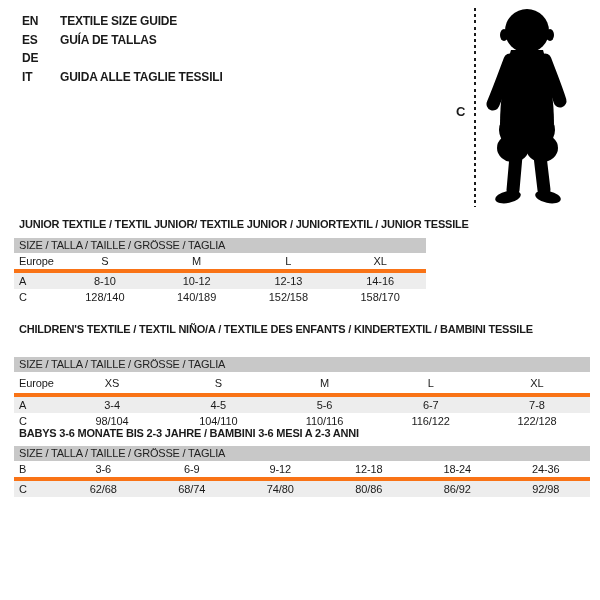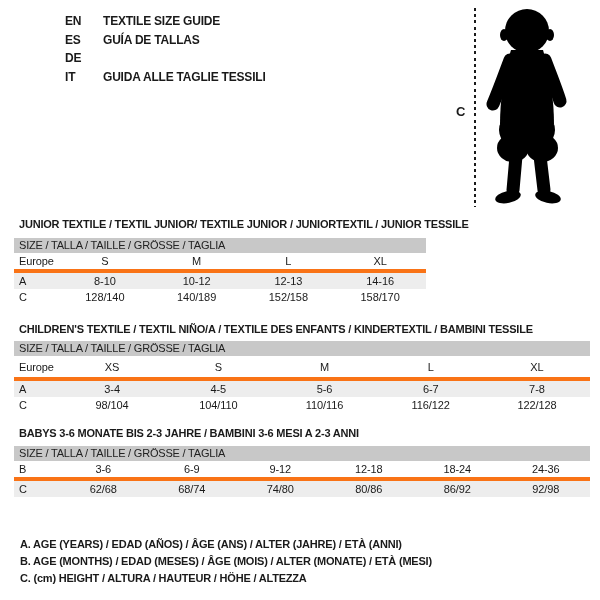--- a/index.html
+++ b/index.html
@@ -1,37 +1,37 @@
 <!DOCTYPE html>
 <html><head>
 <meta charset="utf-8">
 <style>
   html,body{margin:0;padding:0;background:#ffffff;}
   .screen{
     position:relative;width:600px;height:600px;background:#ffffff;
     font-family:"Liberation Sans",sans-serif;color:#1a1a1a;overflow:hidden;
   }
   
-  .langs{position:absolute;left:22px;top:12px;margin-left:43px;}
+  .langs{position:absolute;left:22px;top:12px;}
   .lang-row{display:flex;font-weight:700;font-size:12px;line-height:18.5px;letter-spacing:-0.2px;white-space:nowrap;}
   .lang-code{width:38px;flex:none;}
   
   .fig-line{
     position:absolute;left:474px;top:8px;width:2px;height:199px;
     background-image:repeating-linear-gradient(to bottom,#1a1a1a 0 3px,transparent 3px 6.2px);
   }
   .fig-c{position:absolute;left:456px;top:104px;font-weight:700;font-size:13px;}
   .baby{position:absolute;left:483px;top:8px;}
   
   .tbl{position:absolute;left:14px;}
   .tbl-title{font-weight:700;font-size:11px;line-height:13px;padding-left:5px;letter-spacing:-0.2px;white-space:nowrap;}
   #t1{top:218px;width:412px;}
   #t1 .tbl-title{margin-bottom:7px;}
   #t2{top:323px;width:576px;}
-  #t2 .tbl-title{margin-bottom:5px;}
+  #t2 .tbl-title{margin-bottom:21px;}
   #t3{top:425px;width:576px;}
   #t3 .tbl-title{margin-bottom:0;line-height:17px;}
   #t3 .title-wrap{margin-bottom:4px;}
   .size-bar{background:#c8c8c8;height:15px;line-height:15px;font-size:11px;padding-left:5px;color:#222222;letter-spacing:-0.2px;white-space:nowrap;}
   .row{display:flex;align-items:center;font-size:11px;height:16px;letter-spacing:-0.1px;}
   .row .lab{width:40px;padding-left:5px;flex:none;white-space:nowrap;}
   .row .cell{flex:1;text-align:center;white-space:nowrap;}
   .row.hdr{border-bottom:4px solid #f97316;}
   #t2 .row.hdr{height:21px;}
   .row.alt{background:#ededed;}
@@ -156,19 +156,14 @@
       <span class="lab">C</span>
       <span class="cell">62/68</span>
       <span class="cell">68/74</span>
       <span class="cell">74/80</span>
       <span class="cell">80/86</span>
       <span class="cell">86/92</span>
       <span class="cell">92/98</span>
     </div>
   </div>
 
-  <div class="legend">
-    <div>A. AGE (YEARS) / EDAD (AÑOS) / ÂGE (ANS) / ALTER (JAHRE) / ETÀ (ANNI)</div>
-    <div>B. AGE (MONTHS) / EDAD (MESES) / ÂGE (MOIS) / ALTER (MONATE) / ETÀ (MESI)</div>
-    <div>C. (cm) HEIGHT / ALTURA / HAUTEUR / HÖHE / ALTEZZA</div>
-  </div>
 
 </div>
 
 </body></html>

